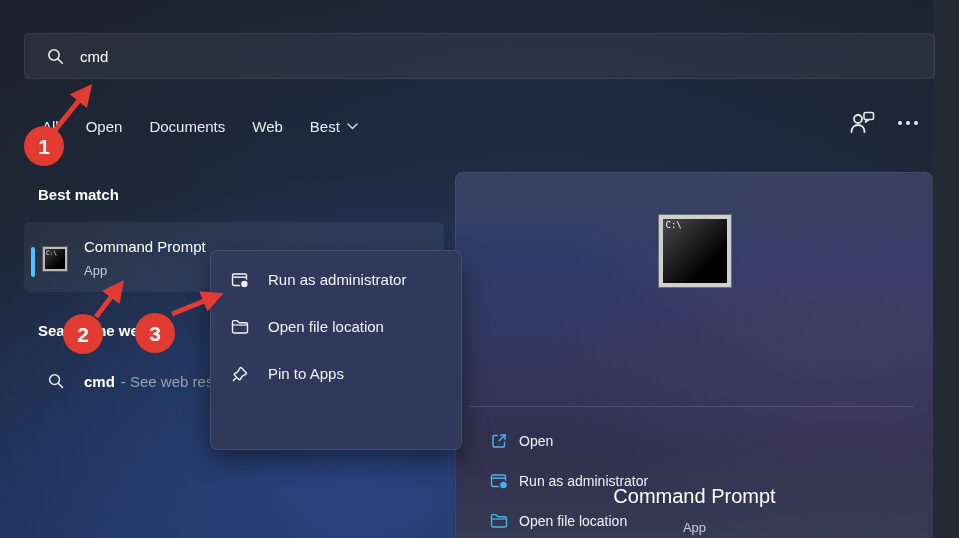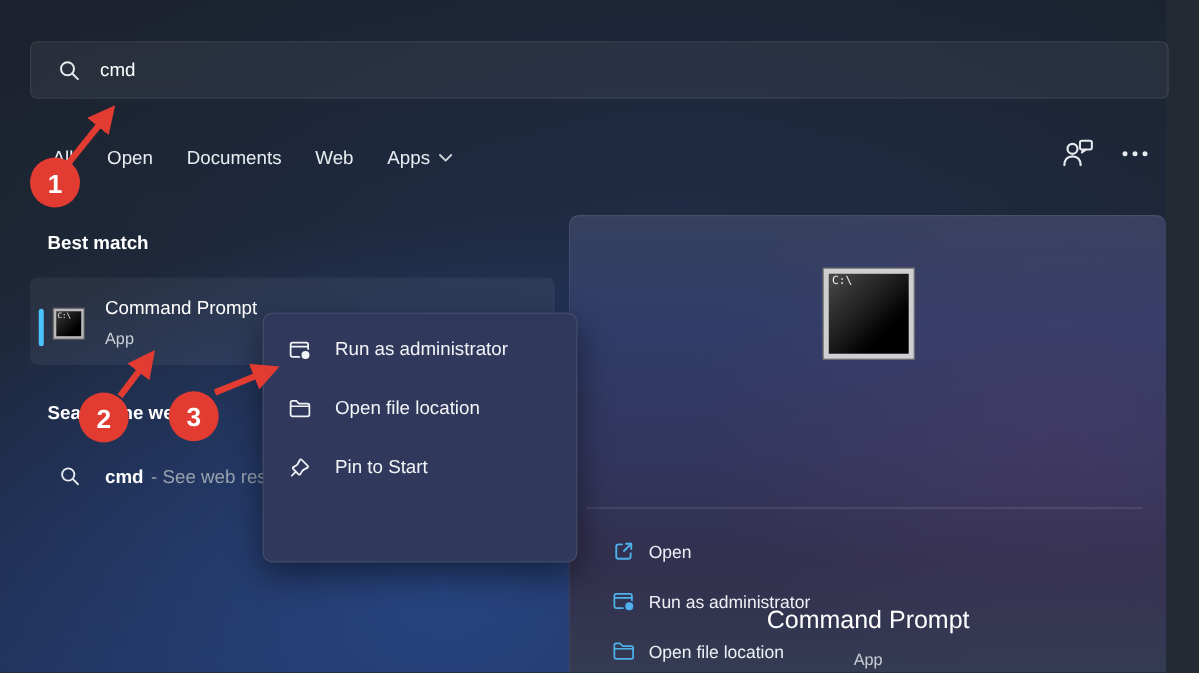--- a/index.html
+++ b/index.html
@@ -130,21 +130,21 @@
   <div class="tab">
       <span>Open</span>
     </div>
   <div class="tab">
       <span>Documents</span>
     </div>
   <div class="tab">
       <span>Web</span>
     </div>
   <div class="tab">
-    <span>Apps</span>
+    <span>Best</span>
     <svg width="11" height="7" viewBox="0 0 11 7" fill="none">
       <path d="M1 1 L5.5 5.5 L10 1" stroke="#cfd4dc" stroke-width="1.5" stroke-linecap="round" stroke-linejoin="round"></path>
     </svg>
   </div>
 </div>
 
 <div class="header-actions">
   <svg width="28" height="26" viewBox="0 0 28 26" fill="none">
     <circle cx="10" cy="9" r="4" stroke="#e7eaef" stroke-width="1.8"></circle>
     <path d="M3.5 22 C3.5 17.5 6.3 15 10 15 C13.7 15 16.5 17.5 16.5 22" stroke="#e7eaef" stroke-width="1.8" stroke-linecap="round"></path>
@@ -198,21 +198,21 @@
     </span>
     <span>Open file location</span>
   </div>
   <div class="menu-item">
     <span class="mi">
       <svg width="18" height="18" viewBox="0 0 18 18" fill="none">
         <path d="M10.3 2.8 L15.2 7.7 C15.6 8.1 15.5 8.8 15 9.1 L11.8 10.9 C11.3 11.2 10.9 11.6 10.6 12.1 L9.3 14.3 C9 14.8 8.3 14.9 7.9 14.5 L3.5 10.1 C3.1 9.7 3.2 9 3.7 8.7 L5.9 7.4 C6.4 7.1 6.8 6.7 7.1 6.2 L8.9 3 C9.2 2.5 9.9 2.4 10.3 2.8 Z" stroke="#f2f4f8" stroke-width="1.4" stroke-linejoin="round"></path>
         <line x1="5.3" y1="12.7" x2="2.4" y2="15.6" stroke="#f2f4f8" stroke-width="1.4" stroke-linecap="round"></line>
       </svg>
     </span>
-    <span>Pin to Start</span>
+    <span>Pin to Apps</span>
   </div>
 </div>
 
 <div class="panel">
   <div class="cmd-icon-lg"><span>C:\</span></div>
   <div class="panel-title">Command Prompt</div>
   <div class="panel-sub">App</div>
   <div class="panel-divider"></div>
   <div class="panel-actions">
     <div class="action-row">

